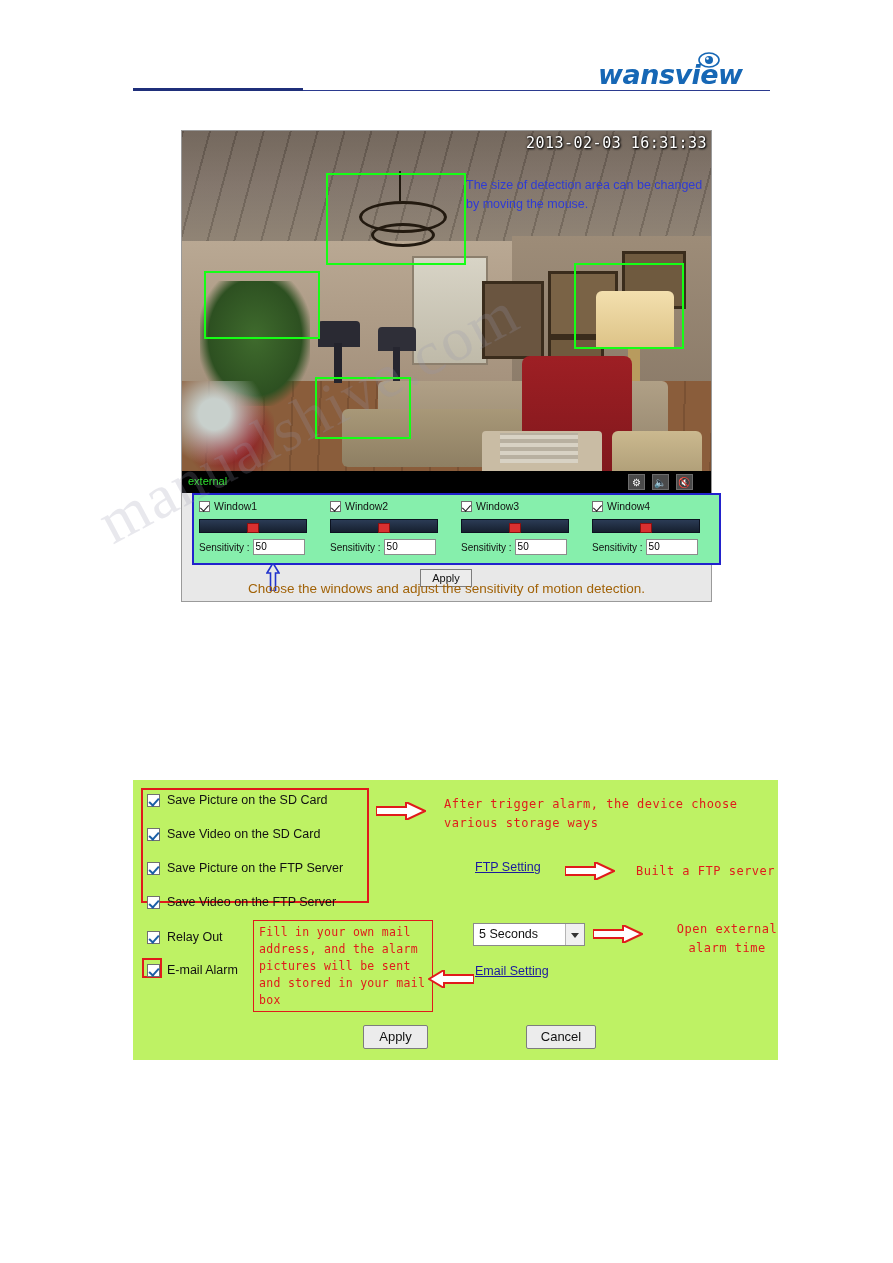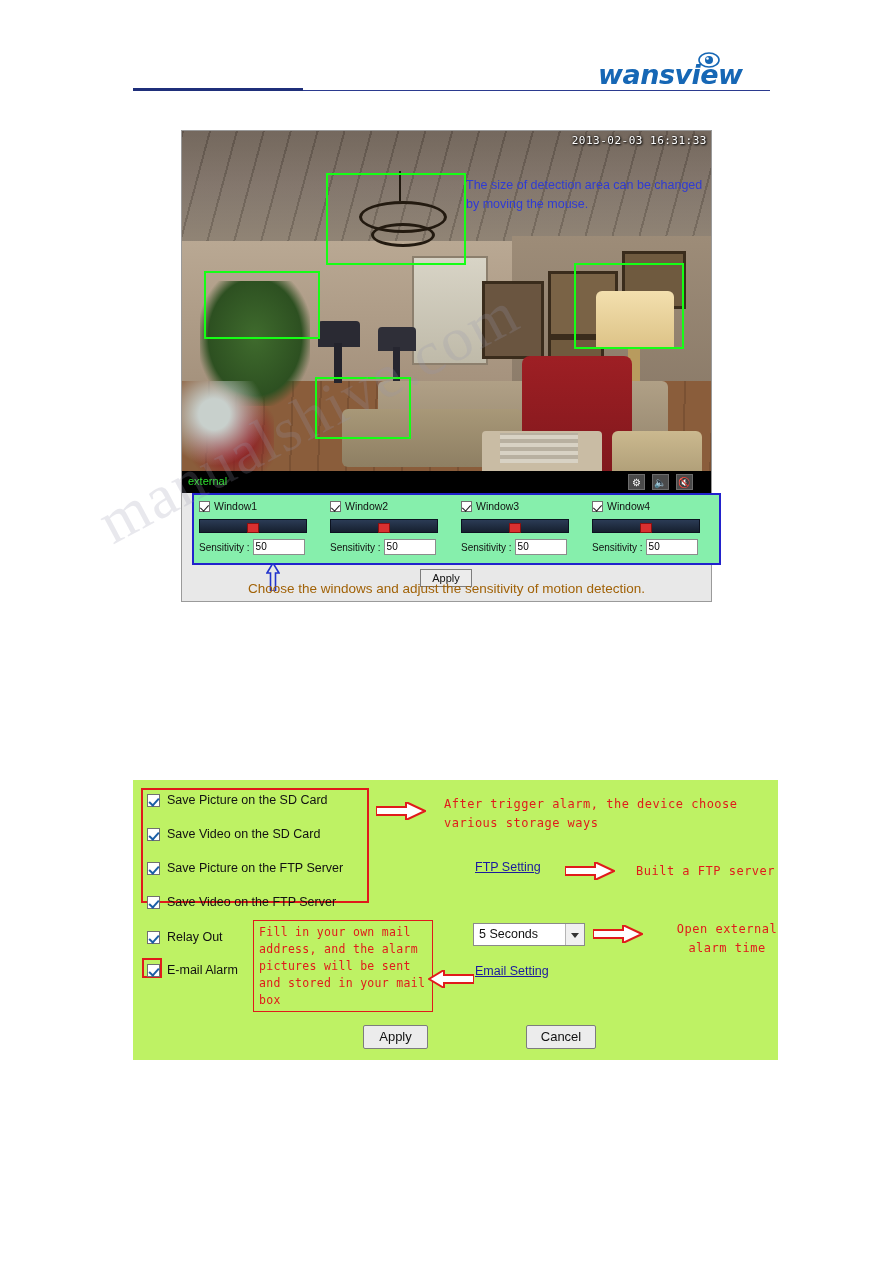--- a/index.html
+++ b/index.html
@@ -159,21 +159,21 @@
   .v-pic2 { position:absolute; left:366px; top:140px; width:64px; height:60px; background:#7a6346; border:3px solid #3a2c1c;}
   .v-pic3 { position:absolute; left:440px; top:120px; width:58px; height:52px; background:#6f5a3f; border:3px solid #3a2c1c;}
   .v-pic4 { position:absolute; left:366px; top:206px; width:50px; height:42px; background:#705a3e; border:3px solid #3a2c1c;}
 
   .timestamp {
     position: absolute;
     right: 4px;
     top: 3px;
     color: #ffffff;
     font-family: "DejaVu Sans Mono", monospace;
-    font-size: 11px;
+    font-size: 15px;
     text-shadow: 0 0 3px #000, 1px 1px 2px #000;
     letter-spacing: 0.5px;
   }
   .det-box {
     position: absolute;
     border: 2px solid #15ff15;
     box-sizing: border-box;
   }
   .det-overlay-text {
     position: absolute;

